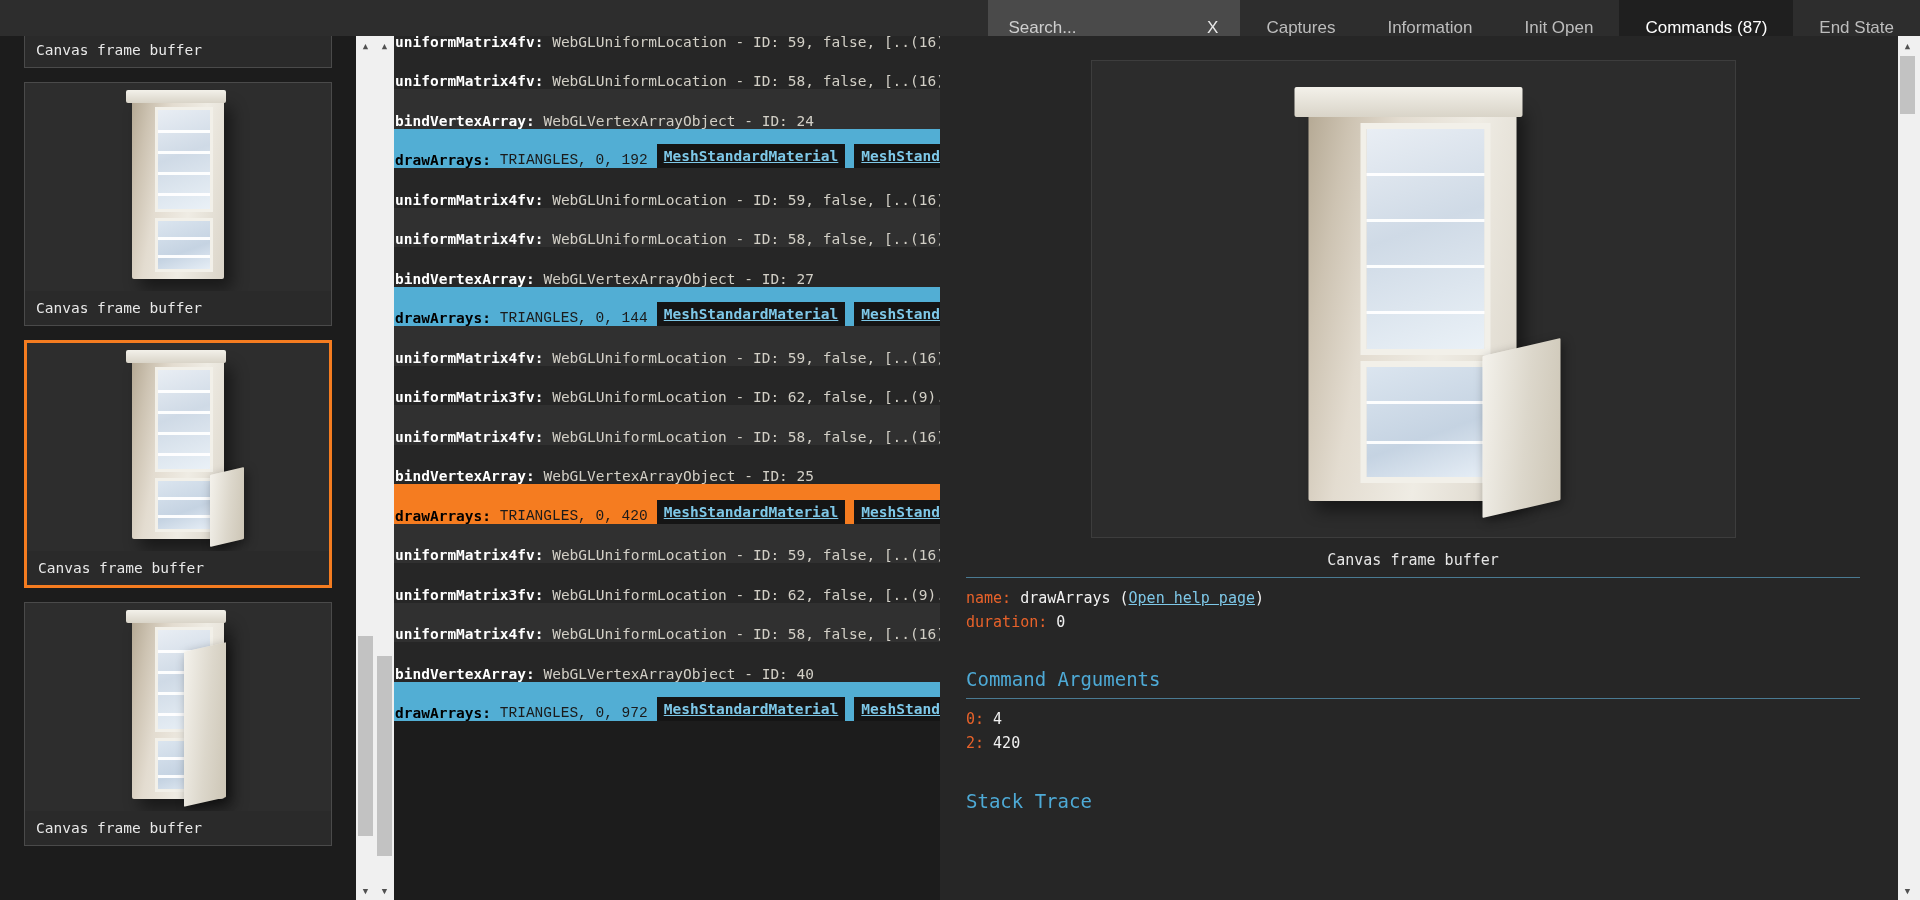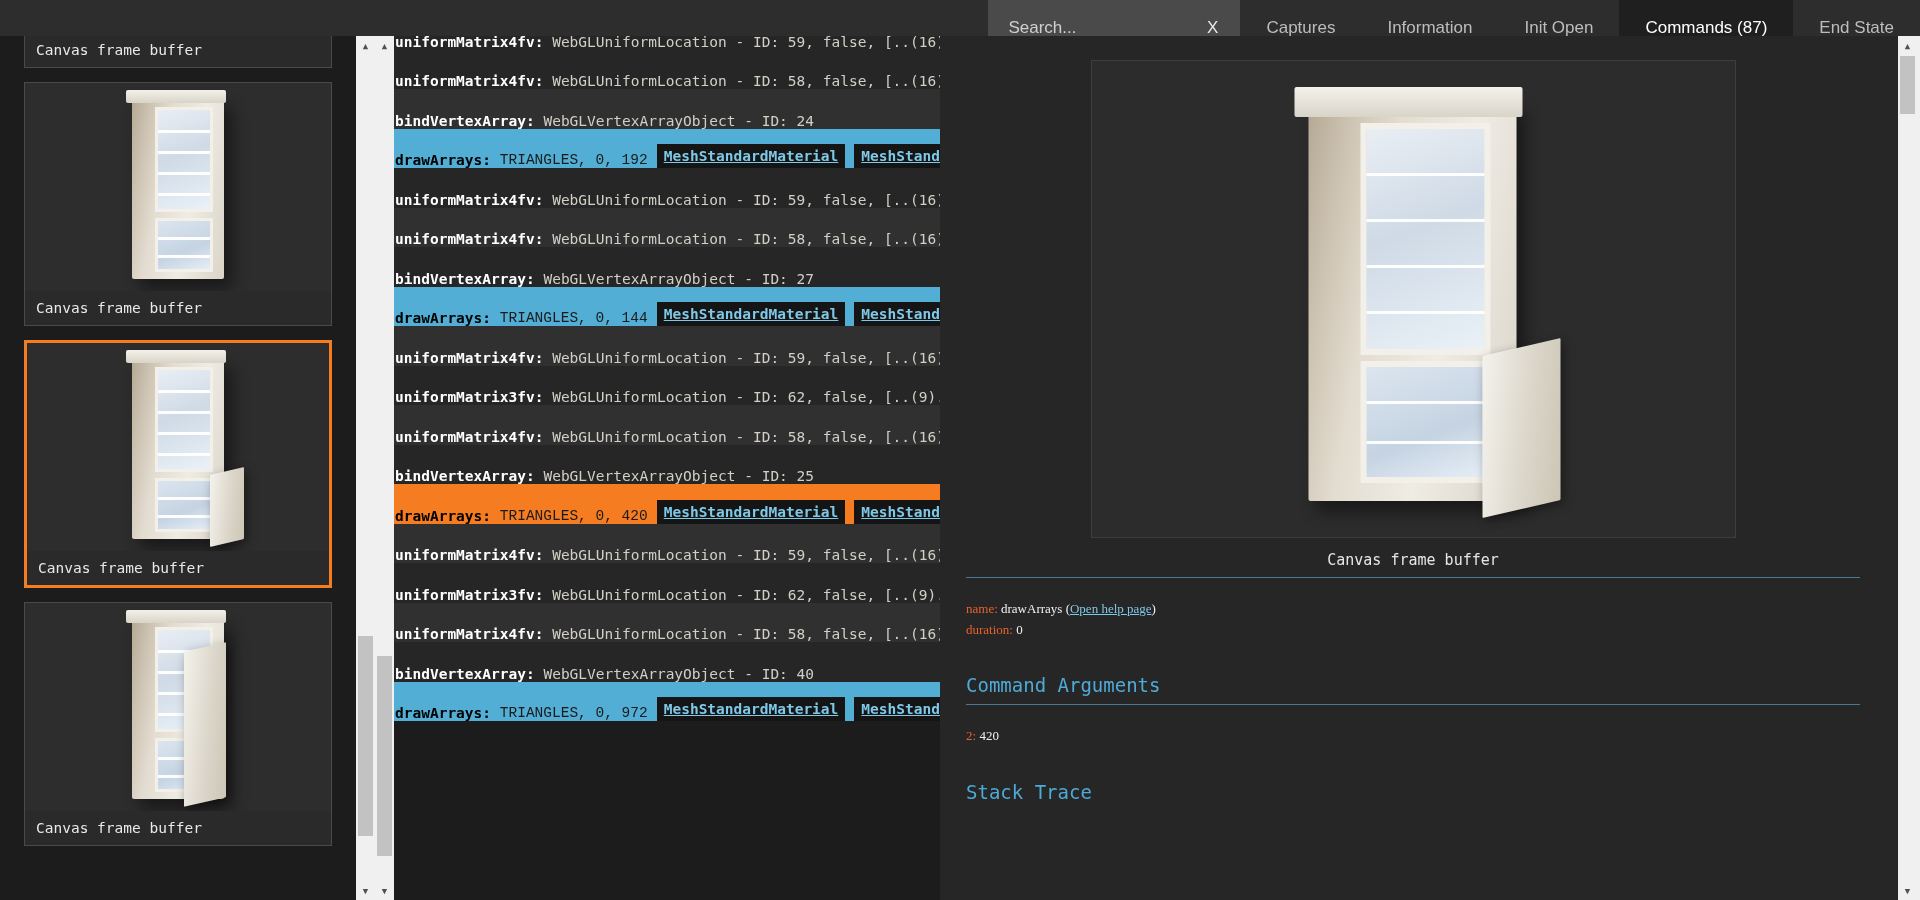--- a/index.html
+++ b/index.html
@@ -185,21 +185,21 @@
   .preview-frame .fr-door   { left: 192px; top: 268px; width: 78px; height: 162px; }
   .preview-caption {
     text-align: center; color: #e6e6e6; font-size: 15px;
     margin-top: 13px;
   }
   .sec-title {
     color: #4eaad6; font-size: 19px; margin-top: 34px;
     font-family: "DejaVu Sans Mono", monospace;
   }
   .sec-rule { height: 1px; background: #4a7a92; margin-top: 8px; }
-  .kv { margin-top: 21px; font-size: 13px; line-height: 1.58; font-family: Liberation Serif, serif; }
+  .kv { margin-top: 9px; font-size: 15px; line-height: 1.58; }
   .k { color: #e8622a; }
   .v { color: #f1f1f1; }
   .helplink { color: #7ec8e8; text-decoration: underline; cursor: pointer; }
   .paren { color: #f1f1f1; }
   .detail-sb {
     position: absolute; top: 0; right: 0; width: 22px; bottom: 0; background: #f0f0f0;
   }
 </style>
 </head>
 <body>
@@ -430,20 +430,21 @@
         </div>
         <div>
           <span class="k">duration:</span>
           <span class="v">0</span>
         </div>
       </div>
 
       <div class="sec-title">Command Arguments</div>
       <div class="sec-rule"></div>
       <div class="kv" id="arg-list">
+          <div><span class="k">0:</span> <span class="v">4</span></div>
           <div><span class="k">2:</span> <span class="v">420</span></div>
         </div>
 
       <div class="sec-title">Stack Trace</div>
 
     </div>
     <div class="detail-sb">
       <div class="sb-arrow up">▲</div>
       <div class="sb-thumb" style="top:20px;height:58px"></div>
       <div class="sb-arrow down">▼</div>

